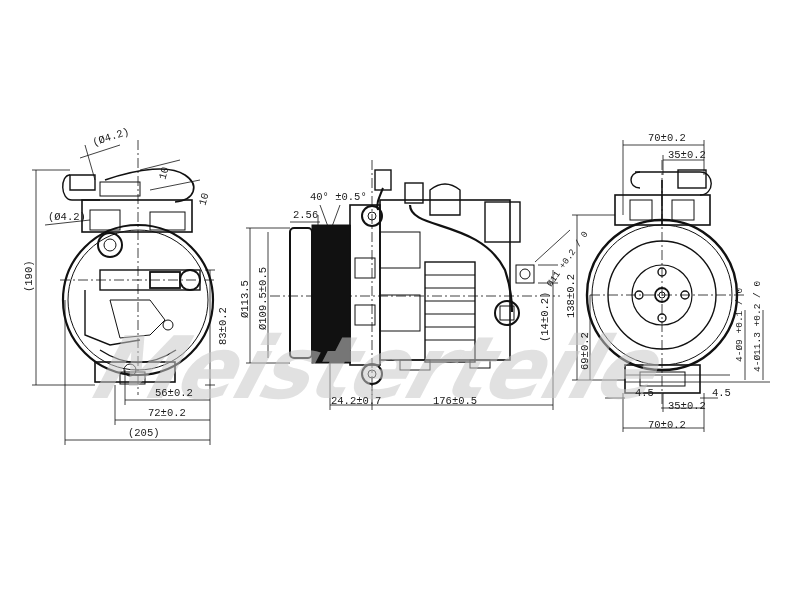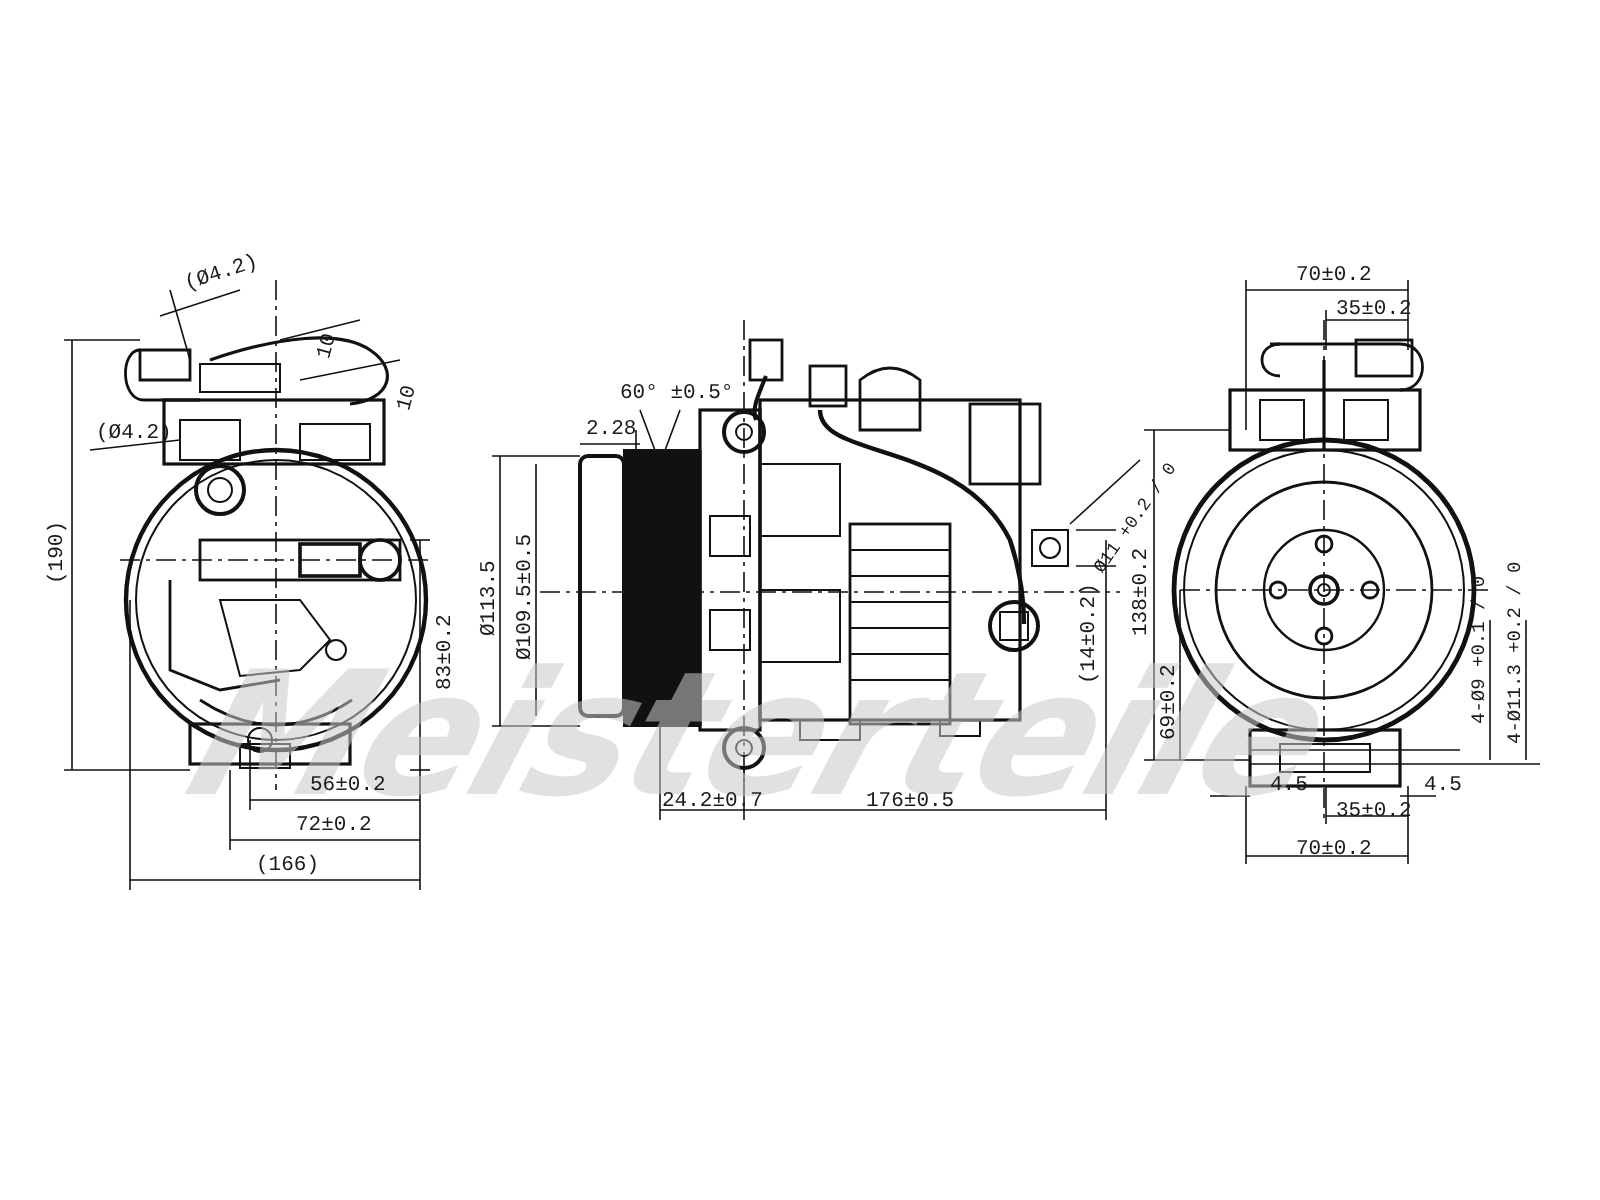--- a/index.html
+++ b/index.html
@@ -186,24 +186,24 @@
 <div class="watermark">Meisterteile</div>
 
 <span class="lbl" style="left:92px;top:132px;transform:rotate(-18deg);">(Ø4.2)</span>
 <span class="lbl" style="left:48px;top:212px;">(Ø4.2)</span>
 <span class="lbl" style="left:158px;top:168px;transform:rotate(-75deg);">10</span>
 <span class="lbl" style="left:198px;top:194px;transform:rotate(-75deg);">10</span>
 <span class="lbl rot" style="left:24px;top:292px;">(190)</span>
 <span class="lbl rot" style="left:218px;top:345px;">83±0.2</span>
 <span class="lbl" style="left:155px;top:388px;">56±0.2</span>
 <span class="lbl" style="left:148px;top:408px;">72±0.2</span>
-<span class="lbl" style="left:128px;top:428px;">(166)</span>
-
-<span class="lbl" style="left:310px;top:192px;">60° ±0.5°</span>
-<span class="lbl" style="left:293px;top:210px;">2.28</span>
+<span class="lbl" style="left:128px;top:428px;">(205)</span>
+
+<span class="lbl" style="left:310px;top:192px;">40° ±0.5°</span>
+<span class="lbl" style="left:293px;top:210px;">2.56</span>
 <span class="lbl rot" style="left:240px;top:318px;">Ø113.5</span>
 <span class="lbl rot" style="left:258px;top:330px;">Ø109.5±0.5</span>
 <span class="lbl" style="left:331px;top:396px;">24.2±0.7</span>
 <span class="lbl" style="left:433px;top:396px;">176±0.5</span>
 <span class="lbl" style="left:536px;top:255px;transform:rotate(-55deg);font-size:9px;">Ø11 +0.2 / 0</span>
 <span class="lbl rot" style="left:540px;top:342px;">(14±0.2)</span>
 
 <span class="lbl" style="left:648px;top:133px;">70±0.2</span>
 <span class="lbl" style="left:668px;top:150px;">35±0.2</span>
 <span class="lbl rot" style="left:566px;top:318px;">138±0.2</span>

